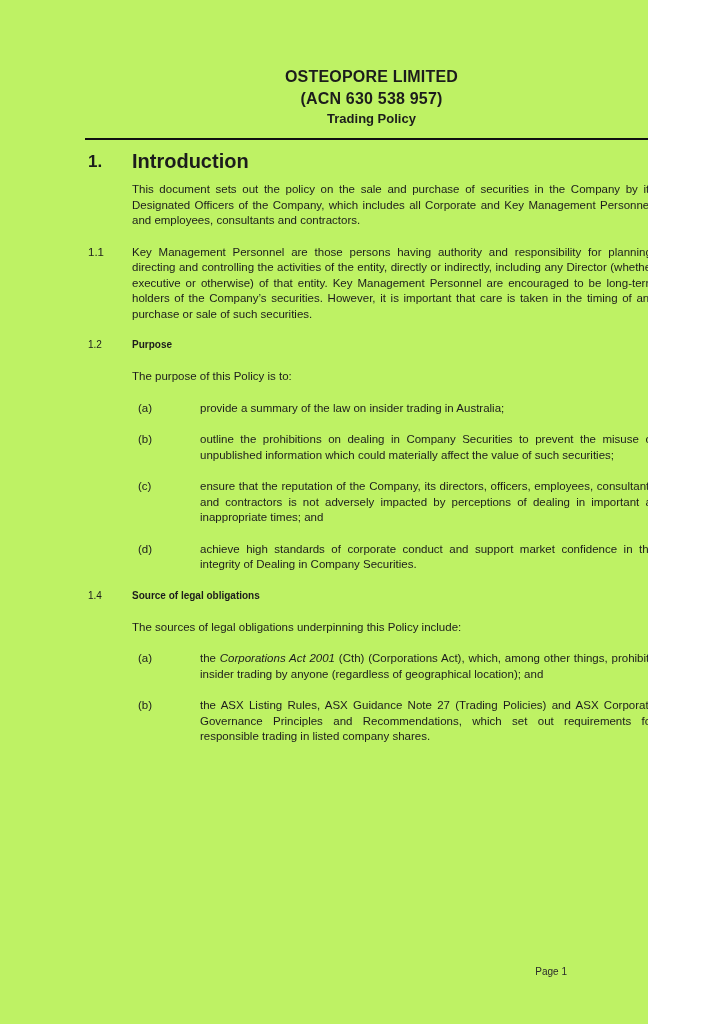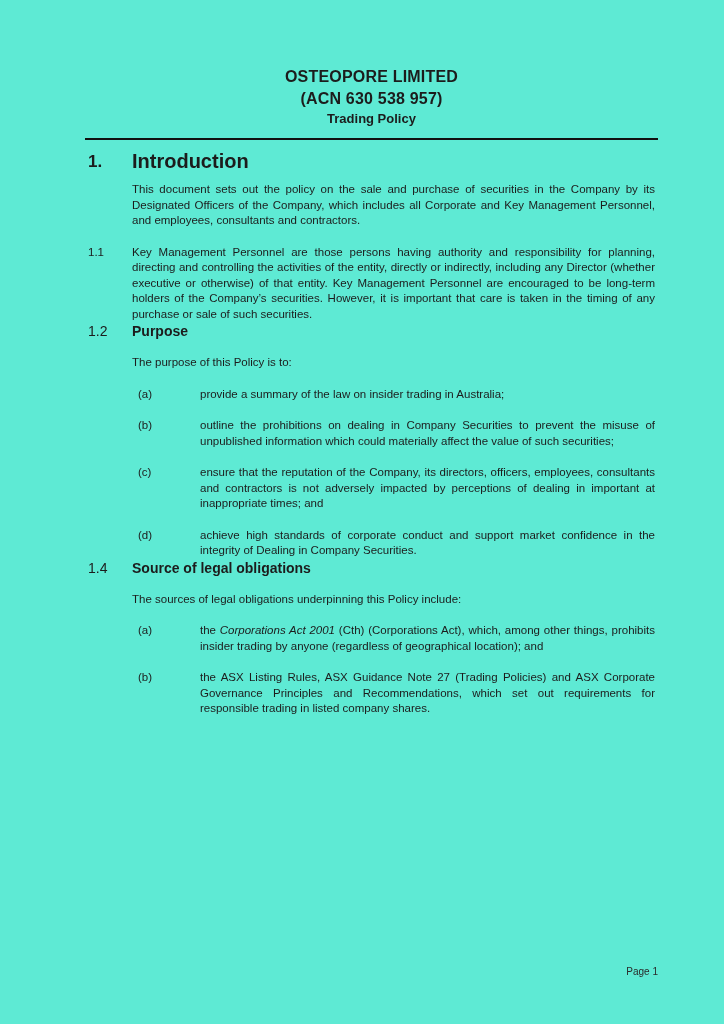--- a/index.html
+++ b/index.html
@@ -2,23 +2,23 @@
 <html><head>
 <meta charset="utf-8">
 <style>
   html, body {
     margin: 0;
     padding: 0;
     background: #ffffff;
   }
   .page {
     position: relative;
-    width: 724px;
+    width: 648px;
     height: 1024px;
-    background: #5eead4;
+    background: #bef264;
     font-family: "Liberation Sans", "DejaVu Sans", sans-serif;
     color: #1c1c1c;
     overflow: hidden;
   }
   .content {
     position: absolute;
     left: 88px;
     top: 66px;
     width: 567px;
   }
@@ -55,42 +55,42 @@
     font-weight: bold;
     line-height: 21px;
   }
   .h1-row .num { width: 44px; font-size: 17px; line-height: 21px; }
   .body {
     font-size: 11.5px;
     line-height: 15.5px;
   }
   .just { text-align: justify; }
   .subhead-row {
-    margin-top: 1px;
-    font-size: 14px;
+    margin-top: 15px;
+    font-size: 10px;
     line-height: 16px;
     font-weight: bold;
   }
   .block { margin-top: 16px; }
   .intro-p { margin: 10px 0 0 44px; }
   .indent { margin-left: 44px; }
   .item {
     display: flex;
     margin: 16px 0 0 50px;
   }
   .item-label {
     flex: none;
     width: 62px;
   }
   .item-text { flex: 1; min-width: 0; }
   .italic { font-style: italic; }
   .page-footer {
     position: absolute;
     top: 966px;
-    right: 66px;
+    right: 81px;
     font-size: 10px;
     line-height: 12px;
     color: #2a2a2a;
   }
 </style>
 </head>
 <body>
 
 <div class="page">
   <div class="content">

